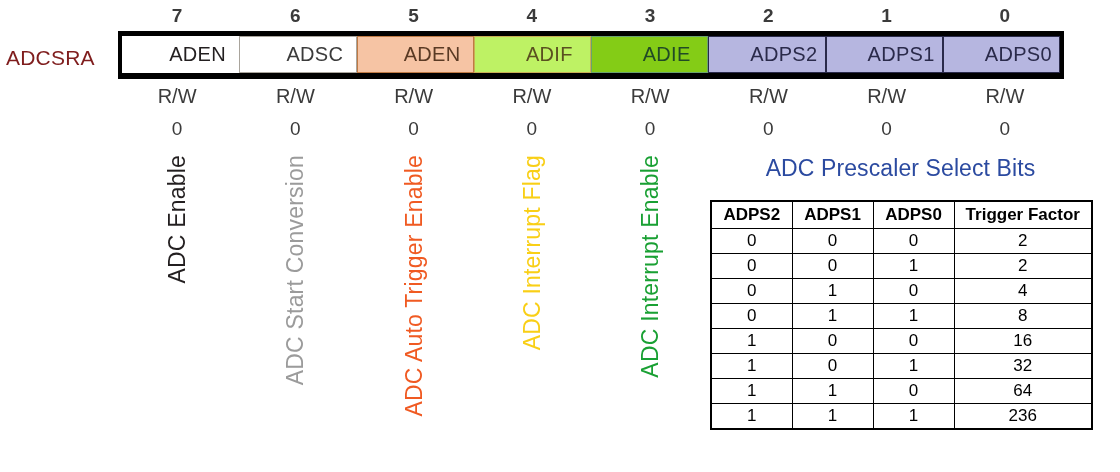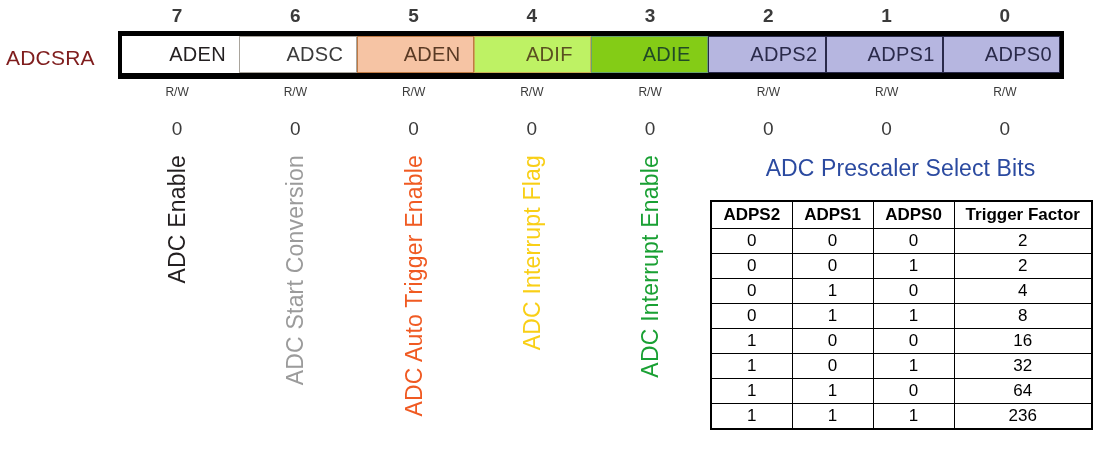--- a/index.html
+++ b/index.html
@@ -73,21 +73,21 @@
     position: absolute;
     left: 118px;
     width: 946px;
     display: flex;
   }
   #access-row { top: 85px; }
   #reset-row  { top: 118px; }
   #access-row .cellval, #reset-row .cellval {
     flex: 1 1 0;
     text-align: center;
-    font-size: 12px;
+    font-size: 20px;
     color: #3b3b3b;
   }
   #reset-row .cellval { font-size: 19px; }
 
   
   #descriptions {
     position: absolute;
     left: 118px;
     top: 155px;
     width: 946px;

